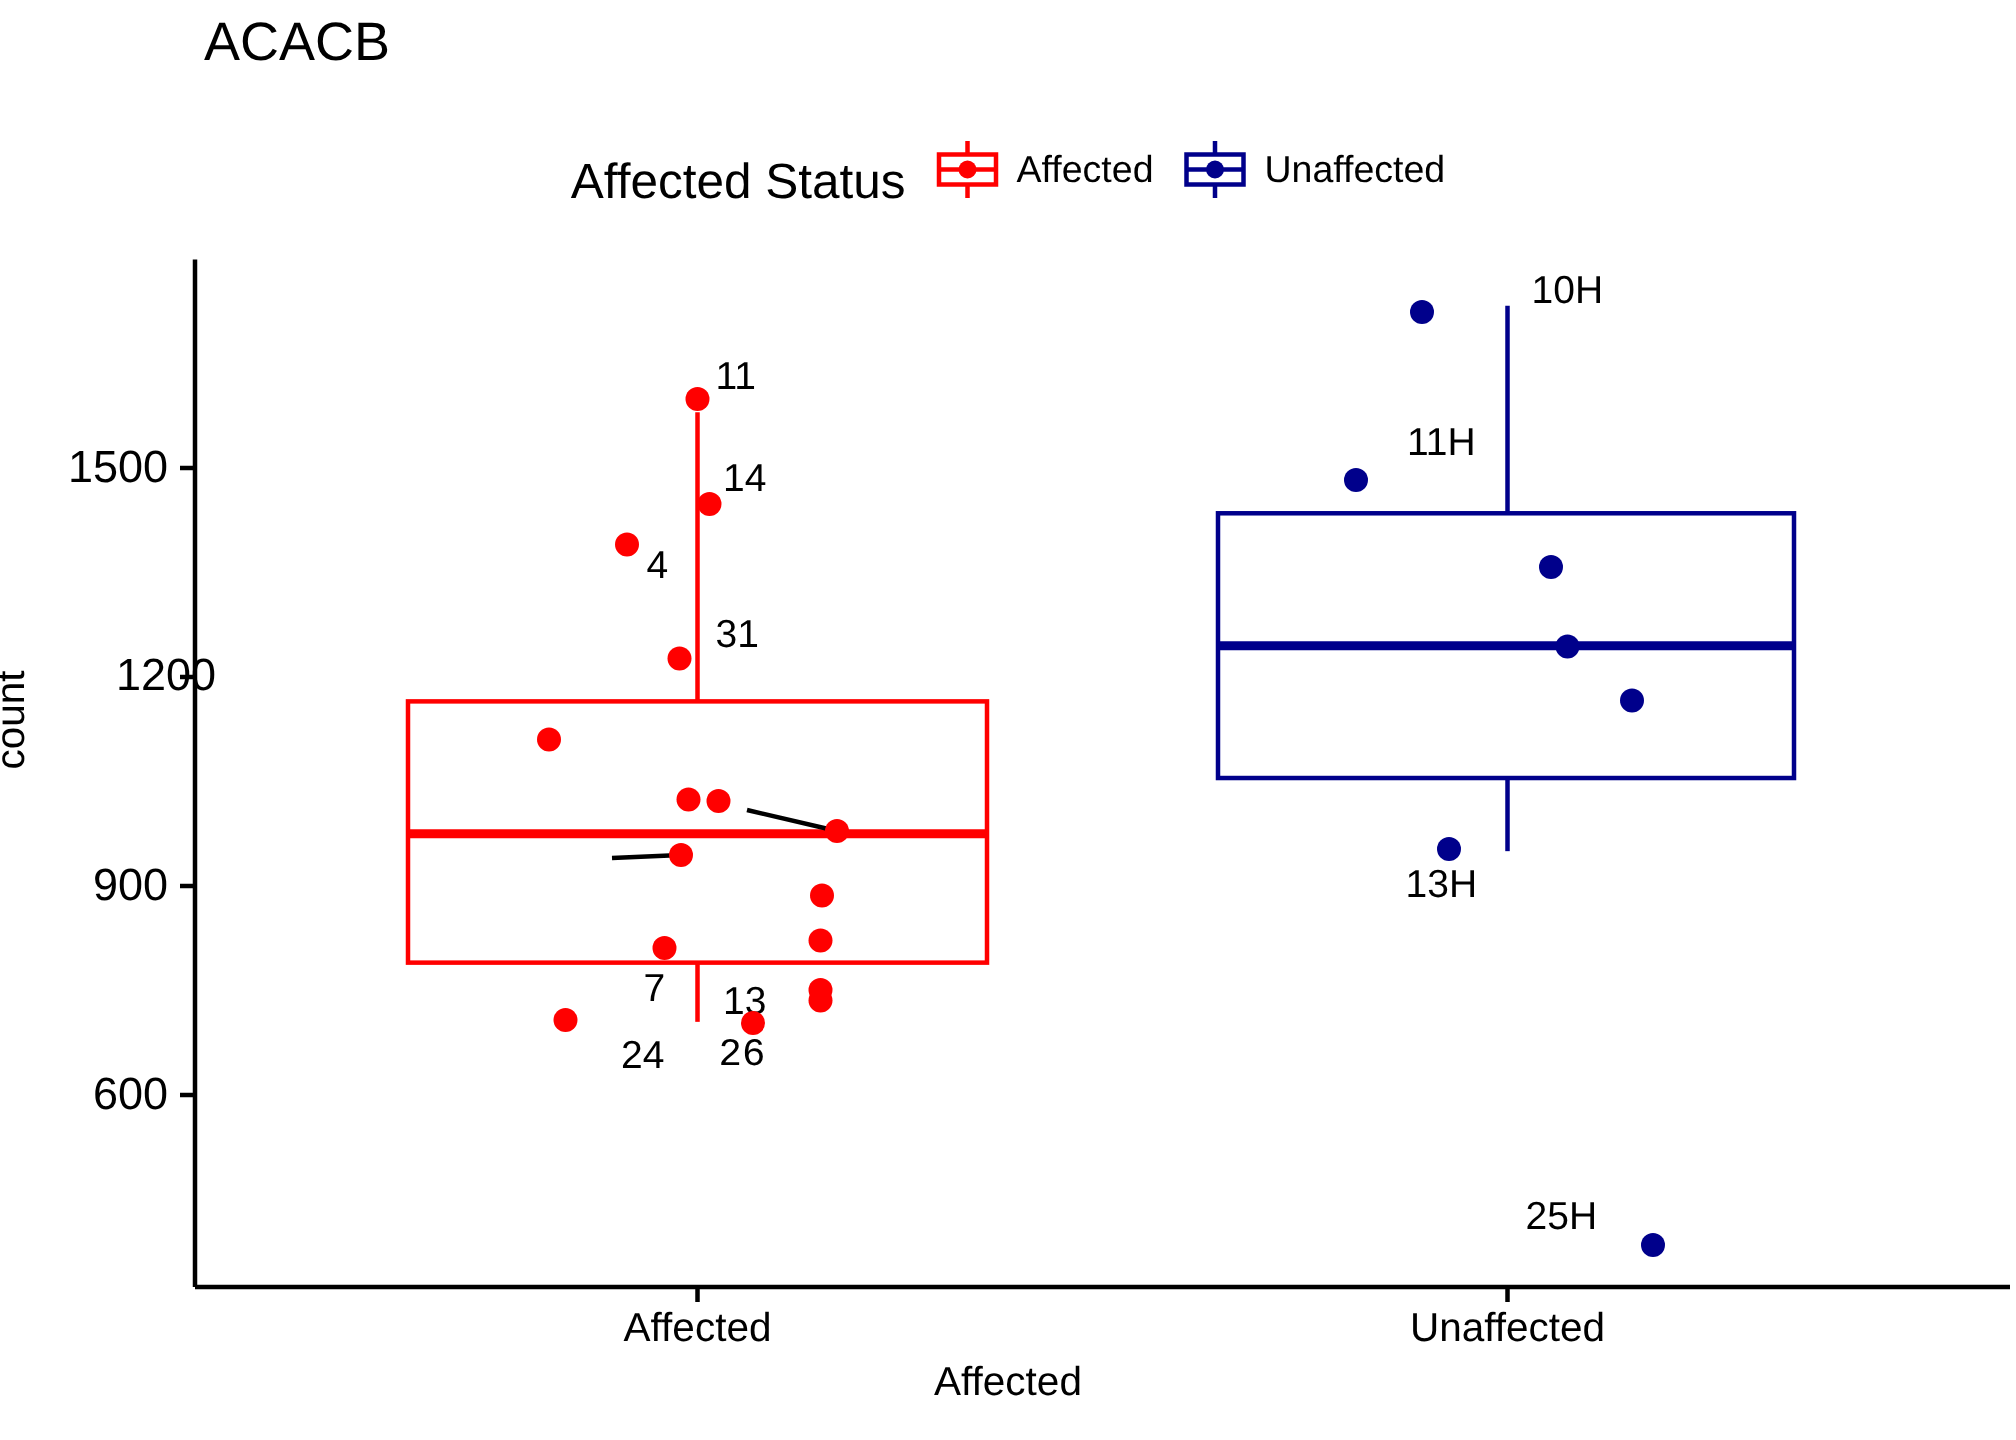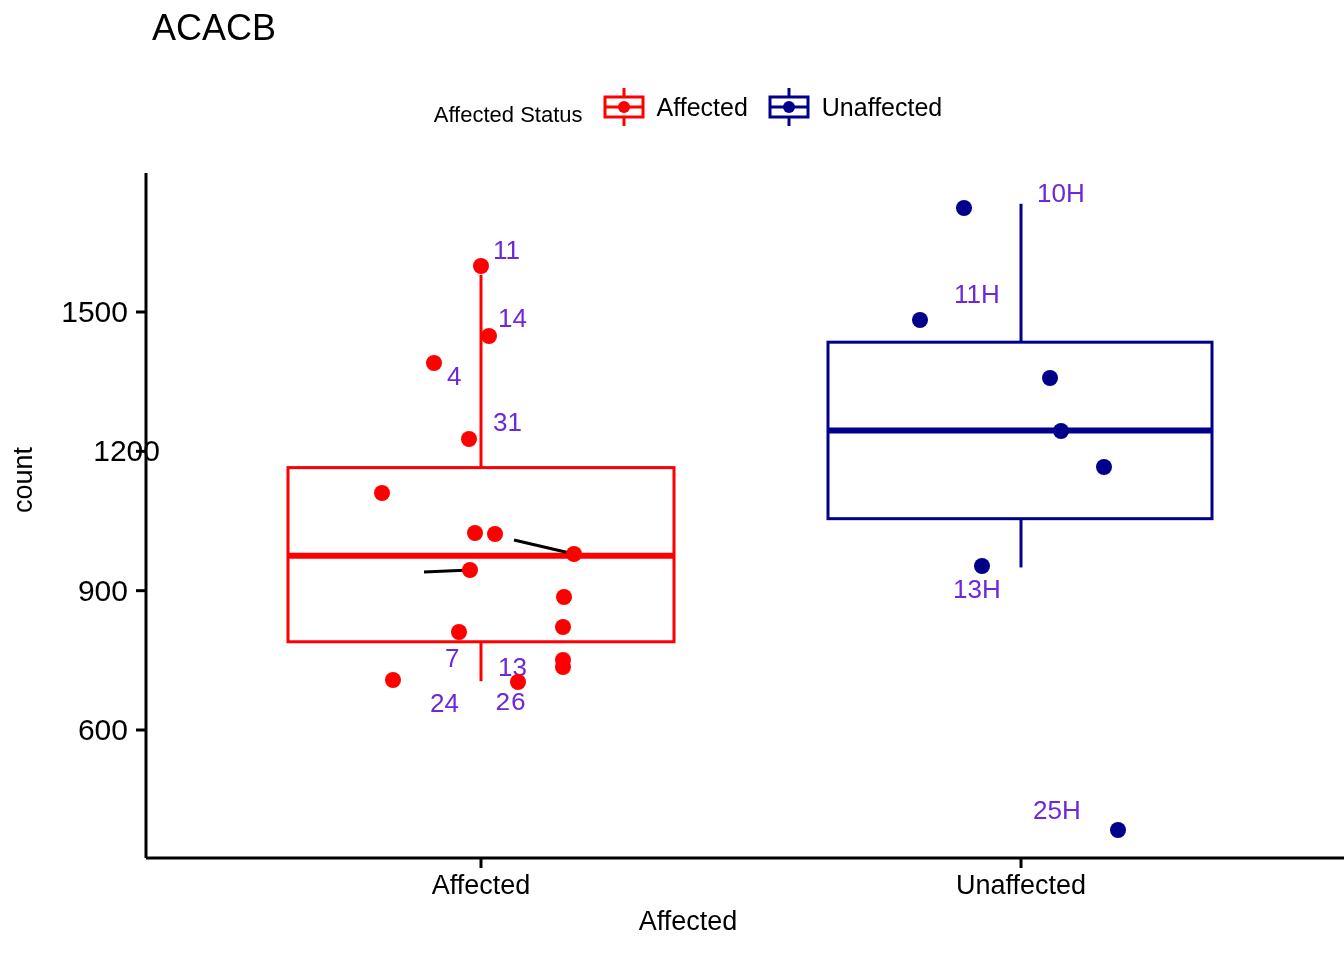--- a/index.html
+++ b/index.html
@@ -1,34 +1,34 @@
 <!DOCTYPE html>
 <html><head>
 <meta charset="utf-8">
 <style>
   html,body{margin:0;padding:0;background:#ffffff;}
   body{width:1344px;height:960px;position:relative;overflow:hidden;
        font-family:"Liberation Sans","DejaVu Sans",sans-serif;color:#000;}
-  #plot{position:absolute;left:16px;top:0;width:1108px;height:960px;}
+  #plot{position:absolute;left:0;top:0;width:1108px;height:960px;}
   .title{position:absolute;left:136px;top:10px;font-size:36px;color:#000;line-height:1;}
   .legend{position:absolute;left:0;top:86px;width:1344px;display:flex;justify-content:center;
           align-items:center;gap:18px;}
-  .legend-title{font-size:22px;margin-top:16px;}
+  .legend-title{font-size:33px;margin-top:16px;}
   .legend-label{font-size:25px;}
   .legend-item{display:flex;align-items:center;gap:10px;}
   .key{width:46px;height:40px;position:relative;}
   .key svg{display:block;}
   .axis-title-y{position:absolute;left:-8px;top:480px;font-size:27px;
                 transform:rotate(-90deg) translate(-50%,0);transform-origin:left top;white-space:nowrap;}
   .axis-title-x{position:absolute;left:0;top:906px;width:1344px;text-align:center;font-size:27px;}
   .ytick-label{position:absolute;right:0;font-size:30px;text-align:right;white-space:nowrap;
                transform:translateY(-50%);width:100px;}
   .xtick-label{position:absolute;font-size:27px;text-align:center;transform:translateX(-50%);
                white-space:nowrap;top:870px;}
-  .pt-label{position:absolute;font-size:26px;white-space:nowrap;color:#6d28d9;line-height:1;}
+  .pt-label{position:absolute;font-size:26px;white-space:nowrap;color:#000000;line-height:1;}
 </style>
 </head>
 <body>
 
 <div id="plot">
 
   <div class="title">ACACB</div>
 
   <div class="legend">
     <span class="legend-title">Affected Status</span>

